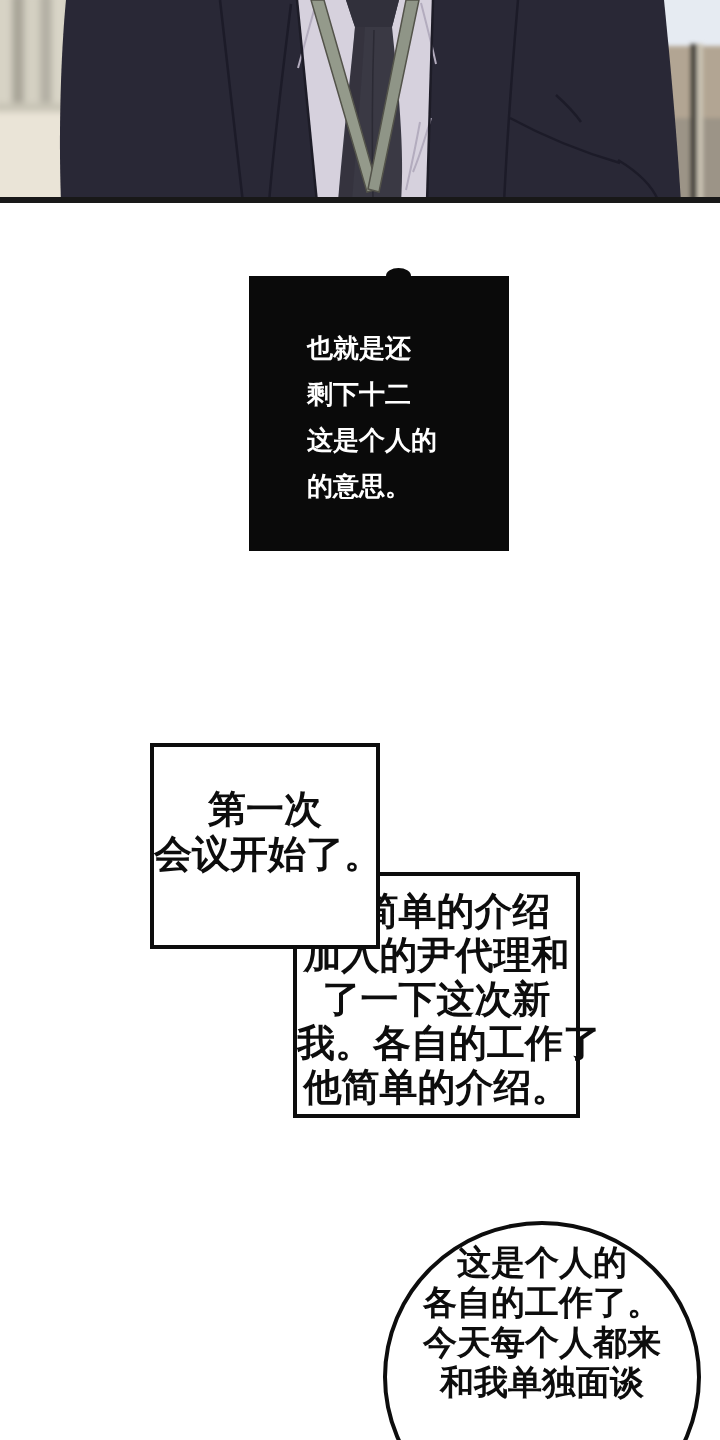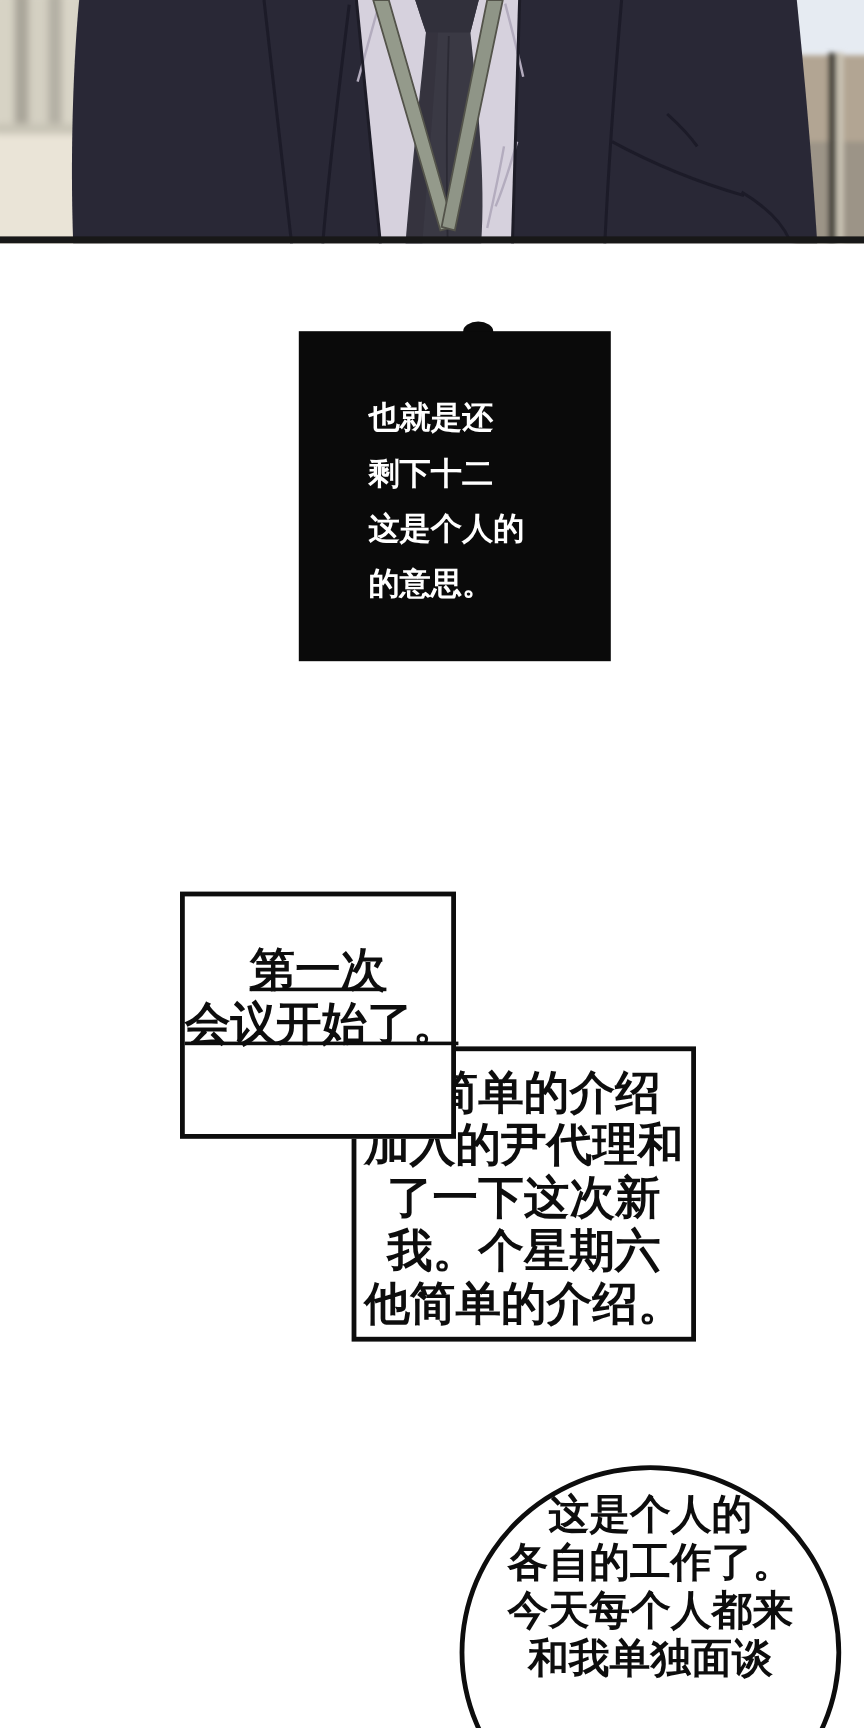--- a/index.html
+++ b/index.html
@@ -62,21 +62,21 @@
     padding-top: 13px;
     z-index: 3;
   }
   .nbox2 .nbox-line { line-height: 44px; }
   .nbox1 {
     left: 150px; top: 743px;
     width: 230px; height: 206px;
     padding-top: 40px;
     z-index: 4;
   }
-  .nbox1 .nbox-line { line-height: 45px; text-decoration: underline; }
+  .nbox1 .nbox-line { line-height: 45px; }
   .speech-bubble {
     position: absolute;
     left: 383px; top: 1221px;
     width: 318px; height: 312px;
     background: #ffffff;
     border: 4px solid #0d0d0d;
     border-radius: 50%;
     box-sizing: border-box;
     z-index: 5;
     text-align: center;
@@ -167,21 +167,21 @@
     <div class="caption-line">也就是还</div>
     <div class="caption-line">剩下十二</div>
     <div class="caption-line">这是个人的</div>
     <div class="caption-line">的意思。</div>
   </div>
 
   <div class="nbox nbox2">
     <div class="nbox-line">他简单的介绍</div>
     <div class="nbox-line">加入的尹代理和</div>
     <div class="nbox-line">了一下这次新</div>
-    <div class="nbox-line">我。个星期六</div>
+    <div class="nbox-line">我。各自的工作了</div>
     <div class="nbox-line">他简单的介绍。</div>
   </div>
 
   <div class="nbox nbox1">
     <div class="nbox-line">第一次</div>
     <div class="nbox-line">会议开始了。</div>
   </div>
 
   <div class="speech-bubble">
     <div class="bubble-line">这是个人的</div>

